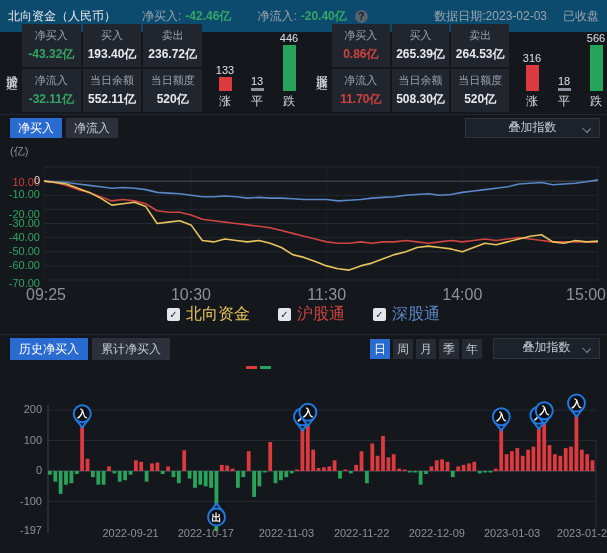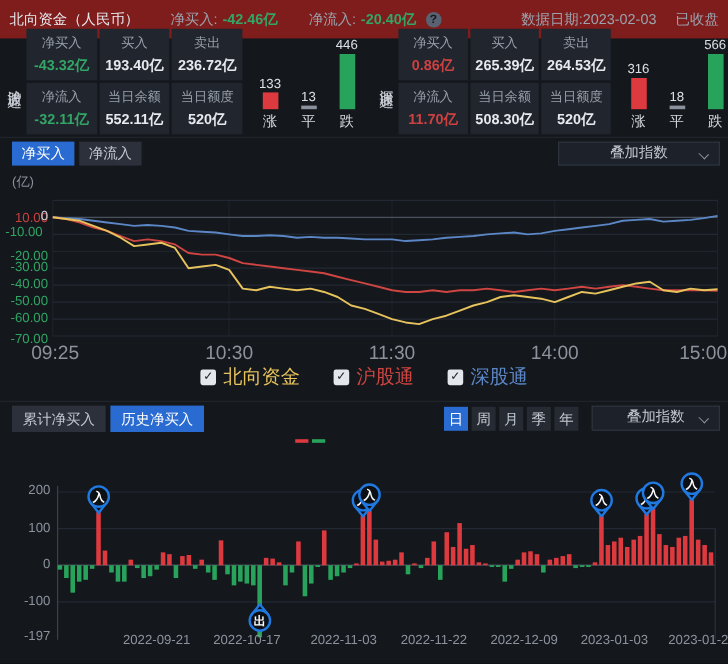--- a/index.html
+++ b/index.html
@@ -2,21 +2,21 @@
 <html><head>
 <meta charset="utf-8">
 <style>
   * { box-sizing: border-box; margin: 0; padding: 0; }
   html,body { background:#0f1216; }
   body { font-family:"Liberation Sans","DejaVu Sans",sans-serif; }
   .app { position:relative; width:607px; height:553px; background:#14171c; color:#e6e9ee;
          font-size:12px; overflow:hidden; }
 
   
-  .hdr { position:absolute; top:0; left:0; width:607px; height:21px; background:#7f1d1d;
+  .hdr { position:absolute; top:0; left:0; width:607px; height:21px; background:#0c4a6e;
          display:flex; align-items:center; padding:16px 8px; }
   .hdr .title { color:#e6e9ee; margin-right:26px; }
   .hdr .lbl { color:#9aa3ae; margin-right:4px; }
   .hdr .val { color:#33a566; font-weight:700; margin-right:26px; }
   .help { width:13px; height:13px; border-radius:50%; background:#596270; color:#14171c;
           font-size:10px; line-height:13px; text-align:center; font-weight:700; }
   .hdr .right { margin-left:auto; color:#9aa3ae; display:flex; gap:16px; }
 
   
   .boards { position:absolute; top:22px; left:0; width:607px; height:91px; display:flex; }
@@ -222,21 +222,21 @@
       <line x1="44" y1="79.625" x2="598" y2="79.625" stroke="#232932"></line>
       <line x1="44" y1="93.75" x2="598" y2="93.75" stroke="#232932"></line>
       <line x1="44" y1="107.875" x2="598" y2="107.875" stroke="#232932"></line>
       <line x1="44" y1="122" x2="598" y2="122" stroke="#232932"></line>
       <polyline points="44.0,23.1 55.3,23.8 66.6,24.5 77.9,26.0 89.2,27.4 100.5,28.8 111.8,30.2 123.1,29.5 134.4,30.2 145.8,31.6 157.1,34.4 168.4,35.1 179.7,35.8 191.0,37.3 202.3,38.7 213.6,38.7 224.9,38.0 236.2,38.7 247.5,40.1 258.8,39.4 270.1,40.1 281.4,40.1 292.7,40.8 304.0,41.5 315.3,41.5 326.7,41.5 338.0,42.9 349.3,42.2 360.6,41.5 371.9,40.1 383.2,39.4 394.5,38.7 405.8,37.3 417.1,36.5 428.4,35.8 439.7,37.3 451.0,36.5 462.3,34.4 473.6,33.0 484.9,31.6 496.2,30.2 507.6,28.8 518.9,26.0 530.2,25.2 541.5,24.5 552.8,26.7 564.1,26.0 575.4,25.2 586.7,23.8 598.0,21.9" fill="none" stroke="#5b87c7" stroke-width="1.6" stroke-linejoin="round"></polyline>
       <polyline points="44.0,23.1 55.3,24.5 66.6,27.4 77.9,31.6 89.2,34.4 100.5,38.7 111.8,42.9 123.1,41.5 134.4,42.9 145.8,45.7 157.1,52.8 168.4,54.2 179.7,54.2 191.0,57.0 202.3,61.3 213.6,62.7 224.9,64.1 236.2,65.5 247.5,66.9 258.8,68.3 270.1,69.7 281.4,72.6 292.7,75.4 304.0,78.2 315.3,81.0 326.7,83.9 338.0,85.3 349.3,85.3 360.6,83.9 371.9,85.3 383.2,83.9 394.5,83.9 405.8,82.5 417.1,83.9 428.4,85.3 439.7,83.9 451.0,82.5 462.3,83.9 473.6,82.5 484.9,81.0 496.2,82.5 507.6,81.0 518.9,79.6 530.2,81.0 541.5,82.5 552.8,83.9 564.1,83.9 575.4,83.9 586.7,83.9 598.0,84.3" fill="none" stroke="#cf4541" stroke-width="1.6" stroke-linejoin="round"></polyline>
       <polyline points="44.0,23.1 55.3,24.5 66.6,26.0 77.9,30.2 89.2,34.4 100.5,40.1 111.8,47.1 123.1,45.7 134.4,44.3 145.8,48.6 157.1,65.5 168.4,64.1 179.7,62.7 191.0,66.9 202.3,82.5 213.6,83.9 224.9,81.0 236.2,82.5 247.5,83.9 258.8,82.5 270.1,85.3 281.4,89.5 292.7,96.6 304.0,99.4 315.3,103.6 326.7,107.9 338.0,110.7 349.3,112.1 360.6,107.9 371.9,105.1 383.2,100.8 394.5,96.6 405.8,93.8 417.1,89.5 428.4,88.1 439.7,89.5 451.0,90.9 462.3,93.8 473.6,89.5 484.9,85.3 496.2,86.7 507.6,83.9 518.9,81.0 530.2,78.2 541.5,76.8 552.8,83.9 564.1,85.3 575.4,82.5 586.7,83.9 598.0,83.1" fill="none" stroke="#e6c35c" stroke-width="1.6" stroke-linejoin="round"></polyline>
     </svg>
   <span class="ytick red" id="iy0" style="top: 176px; left: 0px;">10.00</span>
   <span class="ytick white" id="iy1" style="top: 174.125px; left: 0px;">0</span>
-  <span class="ytick green" id="iy2" style="top: 188.25px; left: 0px; text-align: center;">-10.00</span>
+  <span class="ytick green" id="iy2" style="top: 188.25px; left: 0px;">-10.00</span>
   <span class="ytick green" id="iy3" style="top: 208px; left: 0px;">-20.00</span>
   <span class="ytick green" id="iy4" style="top: 216.5px; left: 0px;">-30.00</span>
   <span class="ytick green" id="iy5" style="top: 230.625px; left: 0px;">-40.00</span>
   <span class="ytick green" id="iy6" style="top: 244.75px; left: 0px;">-50.00</span>
   <span class="ytick green" id="iy7" style="top: 258.875px; left: 0px;">-60.00</span>
   <span class="ytick green" id="iy8" style="top: 277px; left: 0px;">-70.00</span>
   <span class="xtick" id="ix0" style="left: 46px;">09:25</span>
   <span class="xtick" id="ix1" style="left: 190.98px;">10:30</span>
   <span class="xtick" id="ix2" style="left: 326.653px;">11:30</span>
   <span class="xtick" id="ix3" style="left: 462.327px;">14:00</span>
@@ -253,22 +253,22 @@
       </div>
     <div class="litem">
         <span class="cb"></span>
         <span class="lname" style="color:#5b87c7">深股通</span>
       </div>
   </div>
 
   <div class="divider" style="top:334px"></div>
 
   <div class="tabrow" style="top:338px">
+    <div class="tab big active">历史净买入</div>
     <div class="tab big">累计净买入</div>
-    <div class="tab big active">历史净买入</div>
   </div>
   <div class="periods">
     <div class="pbtn active">日</div>
     <div class="pbtn">周</div>
     <div class="pbtn">月</div>
     <div class="pbtn">季</div>
     <div class="pbtn">年</div>
   </div>
   <div class="dropdown" style="top:338px; left:493px; width:107px; height:21px">
     <span>叠加指数</span>

